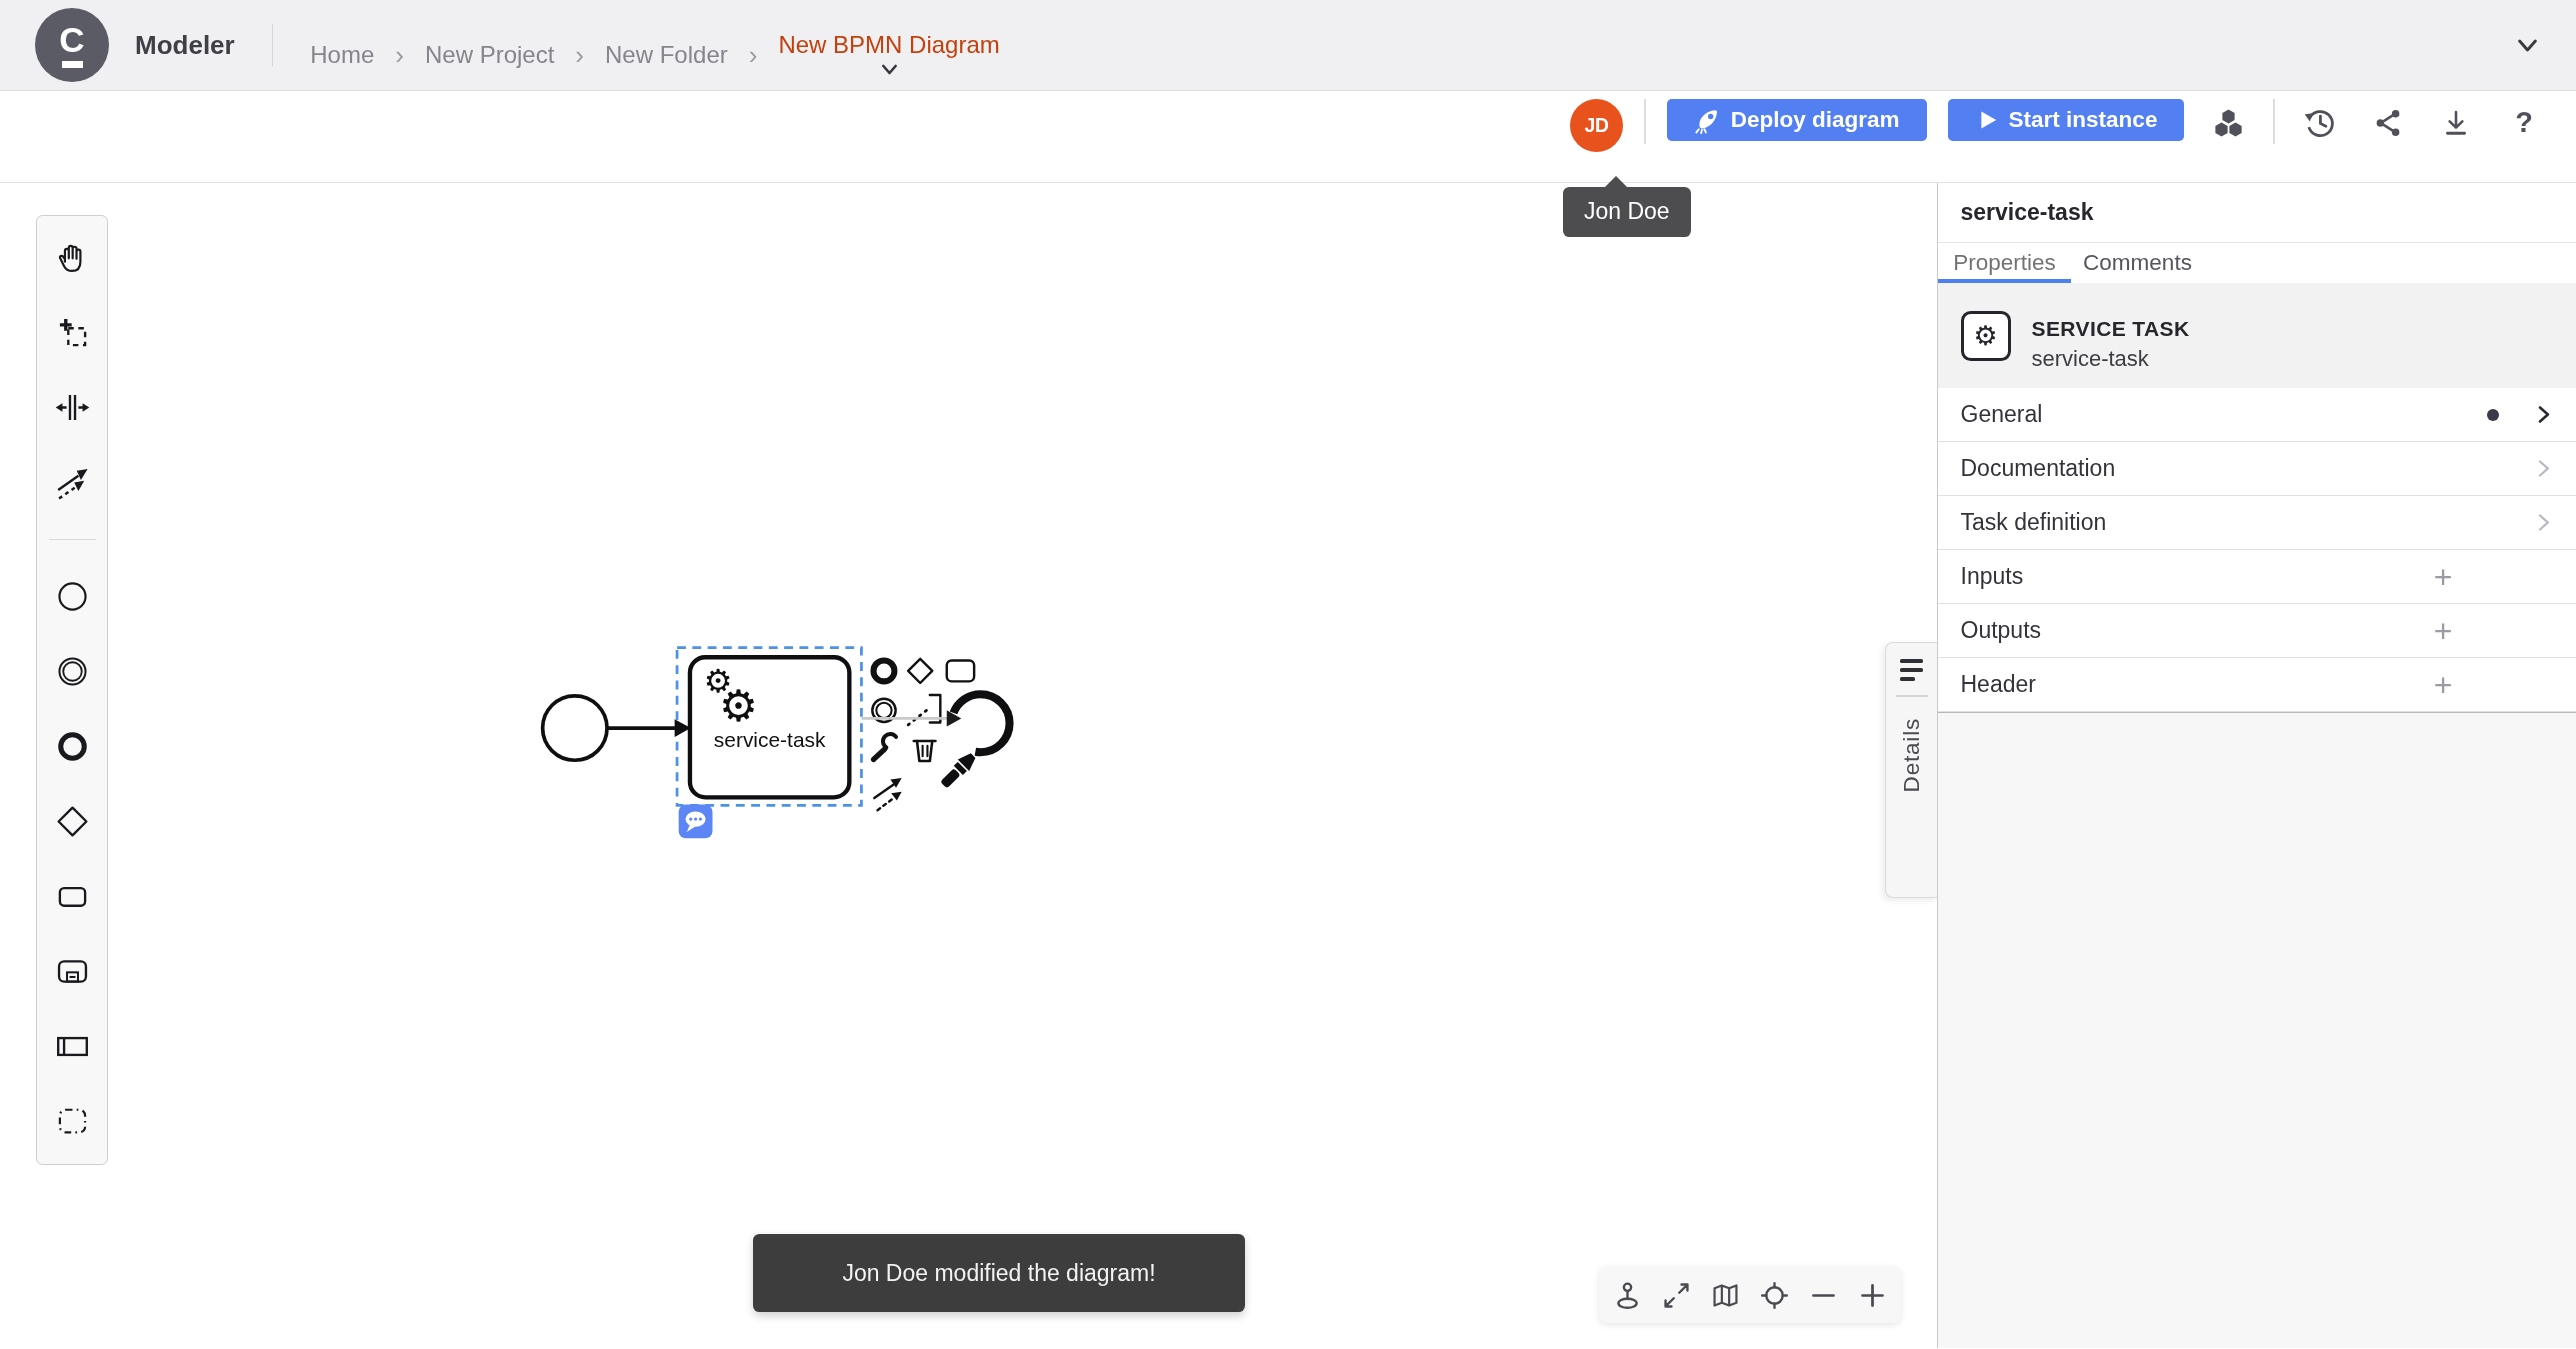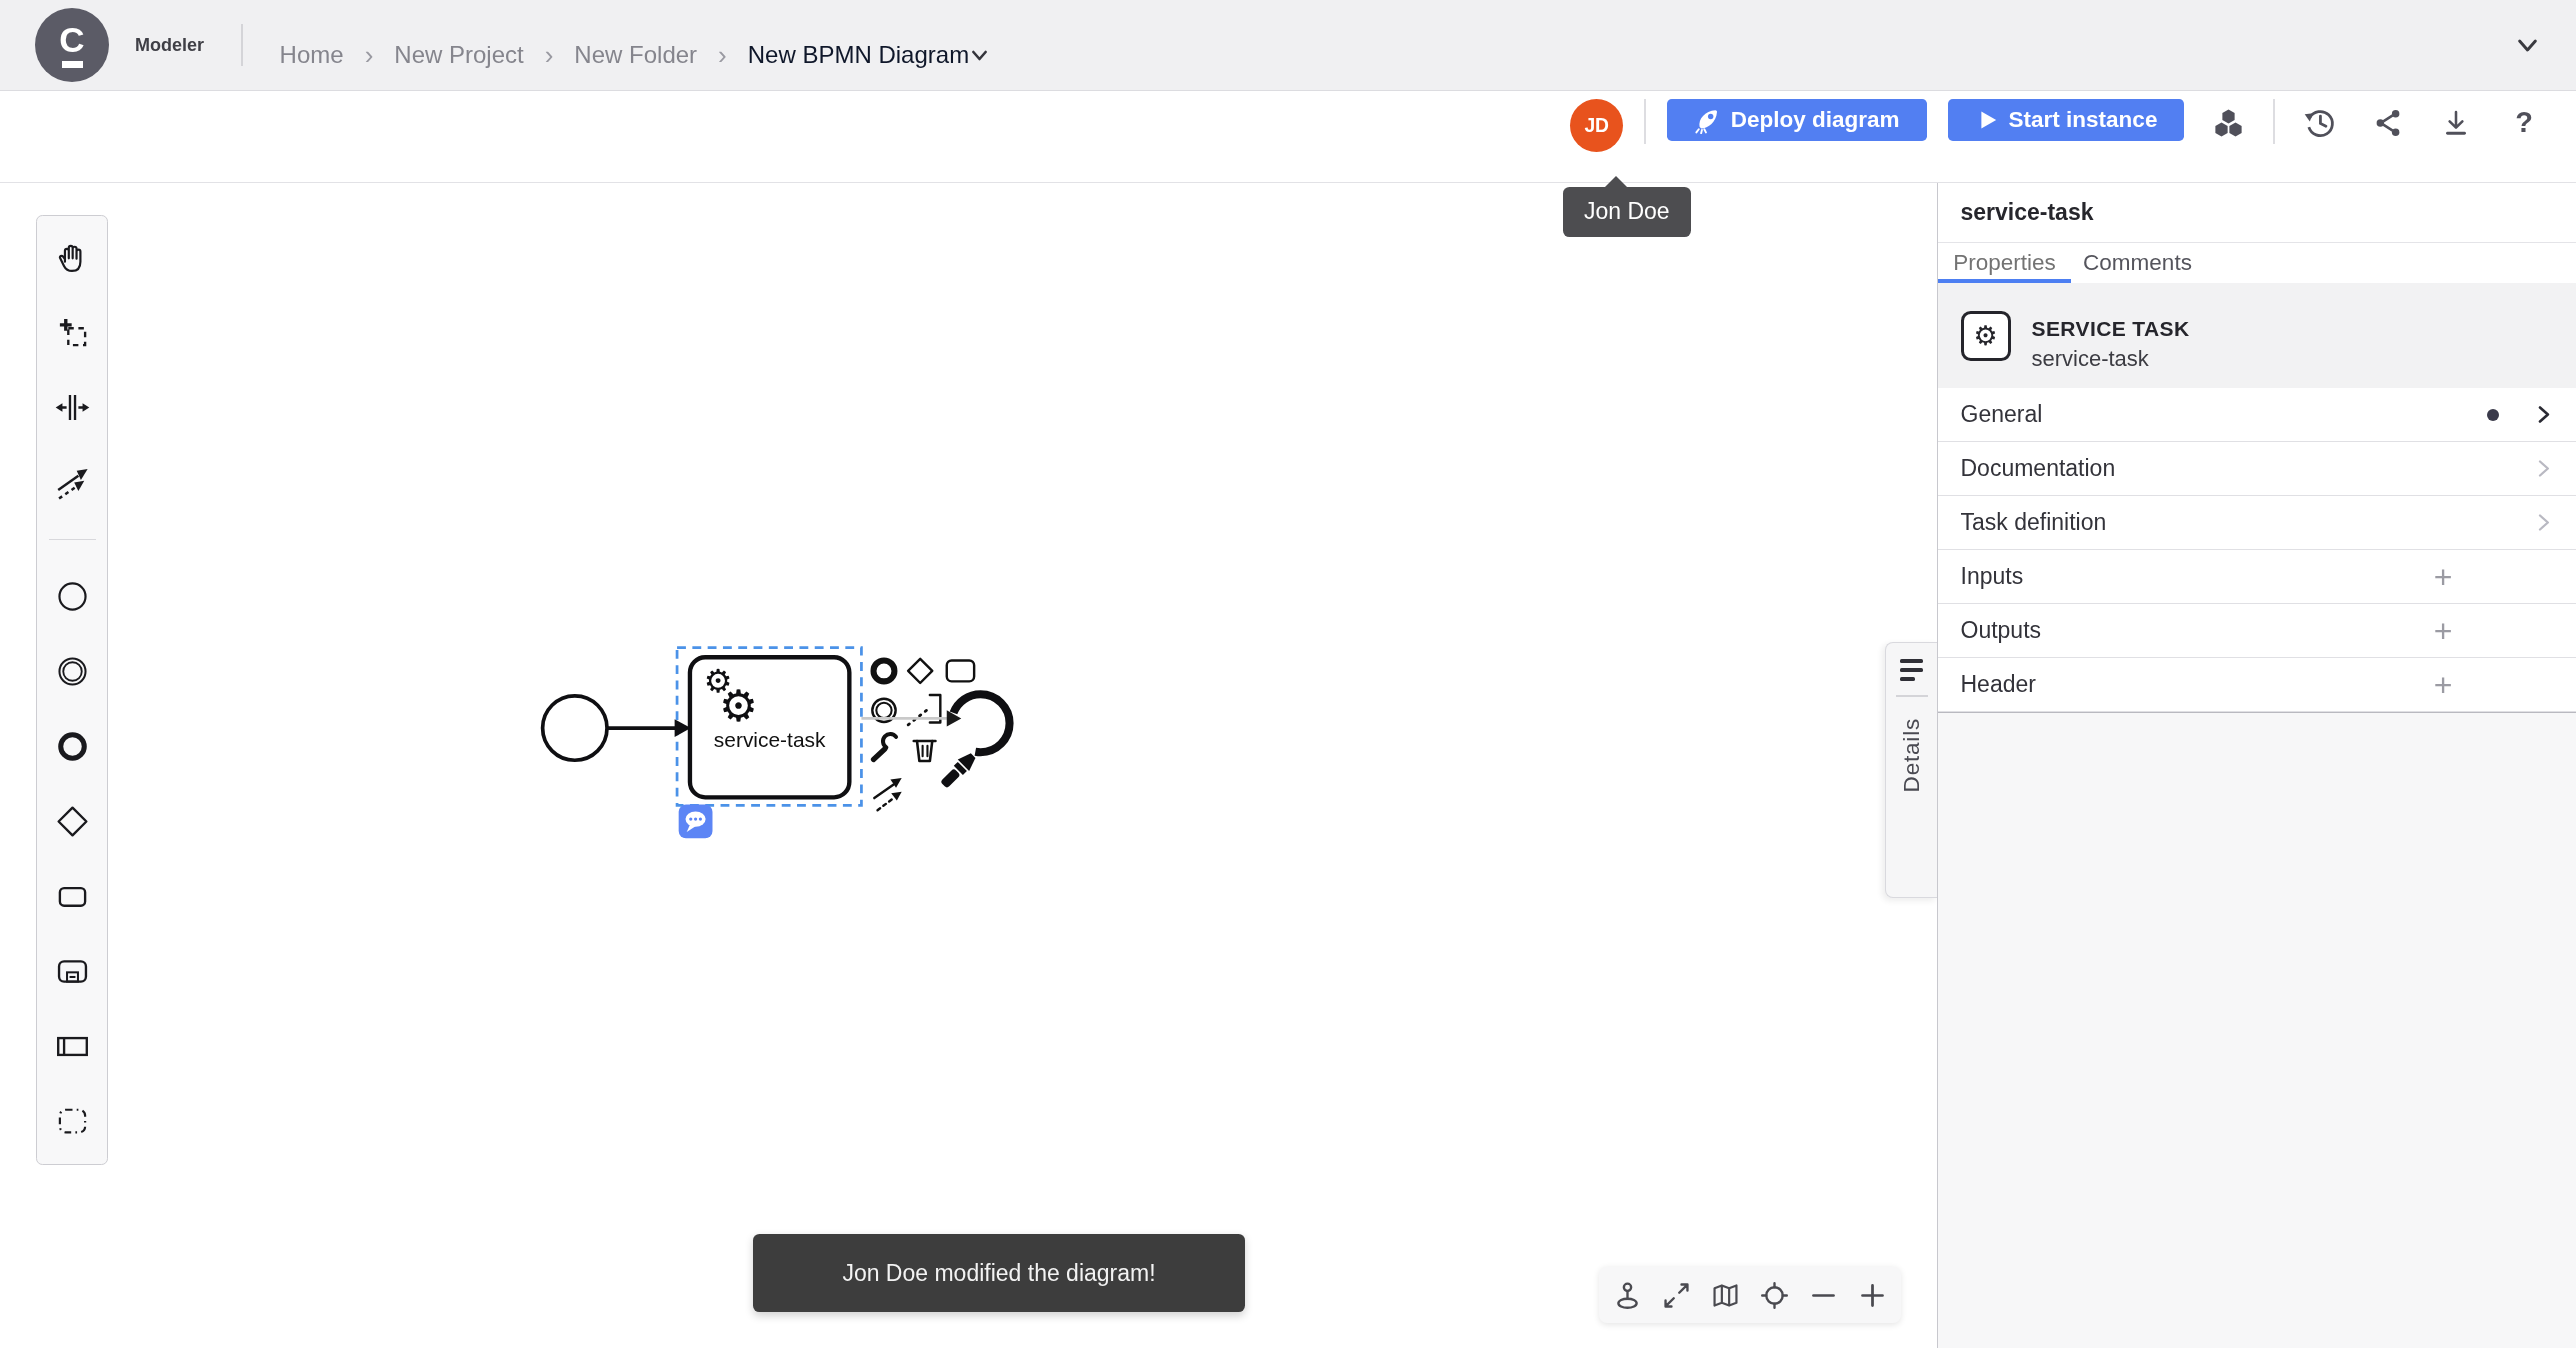--- a/index.html
+++ b/index.html
@@ -10,26 +10,26 @@
   }
   svg { display:block; }
 
   
   .bar1 { height:91px; background:#f0f0f2; border-bottom:1.6px solid #dcdce0;
           display:flex; align-items:center; padding:0 35px; }
   .logo { width:74px; height:74px; border-radius:50%; background:#5b5b66; color:#fff;
           display:flex; flex-direction:column; align-items:center; justify-content:center;
           font-weight:bold; font-size:35px; line-height:1; flex:0 0 auto; }
   .logo .logo-dash { width:21px; height:7.2px; background:#fff; margin-top:4px; }
-  .app-name { font-size:18px; font-weight:700; color:#3f3f46; margin-left:26px; }
+  .app-name { font-size:26px; font-weight:700; color:#3f3f46; margin-left:26px; }
   .bar1 .vdiv { width:1.6px; height:42px; background:#d4d4d8; margin:0 37px; }
   .crumbs { display:flex; align-items:center; gap:21px; font-size:24px;margin-top:20px; }
   .crumb { color:#85858d; cursor:pointer; }
   .crumb-sep { color:#9a9aa2; font-size:26px; }
-  .crumb.current { color:#0f172a; display:flex; align-items:center; gap:0; }
+  .crumb.current { color:#c2410c; display:flex; align-items:center; gap:0;flex-direction:column; }
   .bar1-spacer { flex:1; }
 
   
   .bar2 { height:92px; background:#ffffff; border-bottom:1.6px solid #e2e2e6;
           display:flex; align-items:flex-start; justify-content:flex-end; padding:8px 29px; gap:21px; }
   .avatar { width:53px; height:53px; border-radius:50%; background:#e8531d; color:#fff;
             display:flex; align-items:center; justify-content:center; font-size:19.3px; font-weight:700;
             box-shadow:0 0 0 4.8px #fff; cursor:pointer; }
   .bar2 .vdiv { width:1.6px; height:45px; background:#dddde1; }
   .btn { height:42px; border:none; border-radius:4.8px; background:#527ff2; color:#fff;

